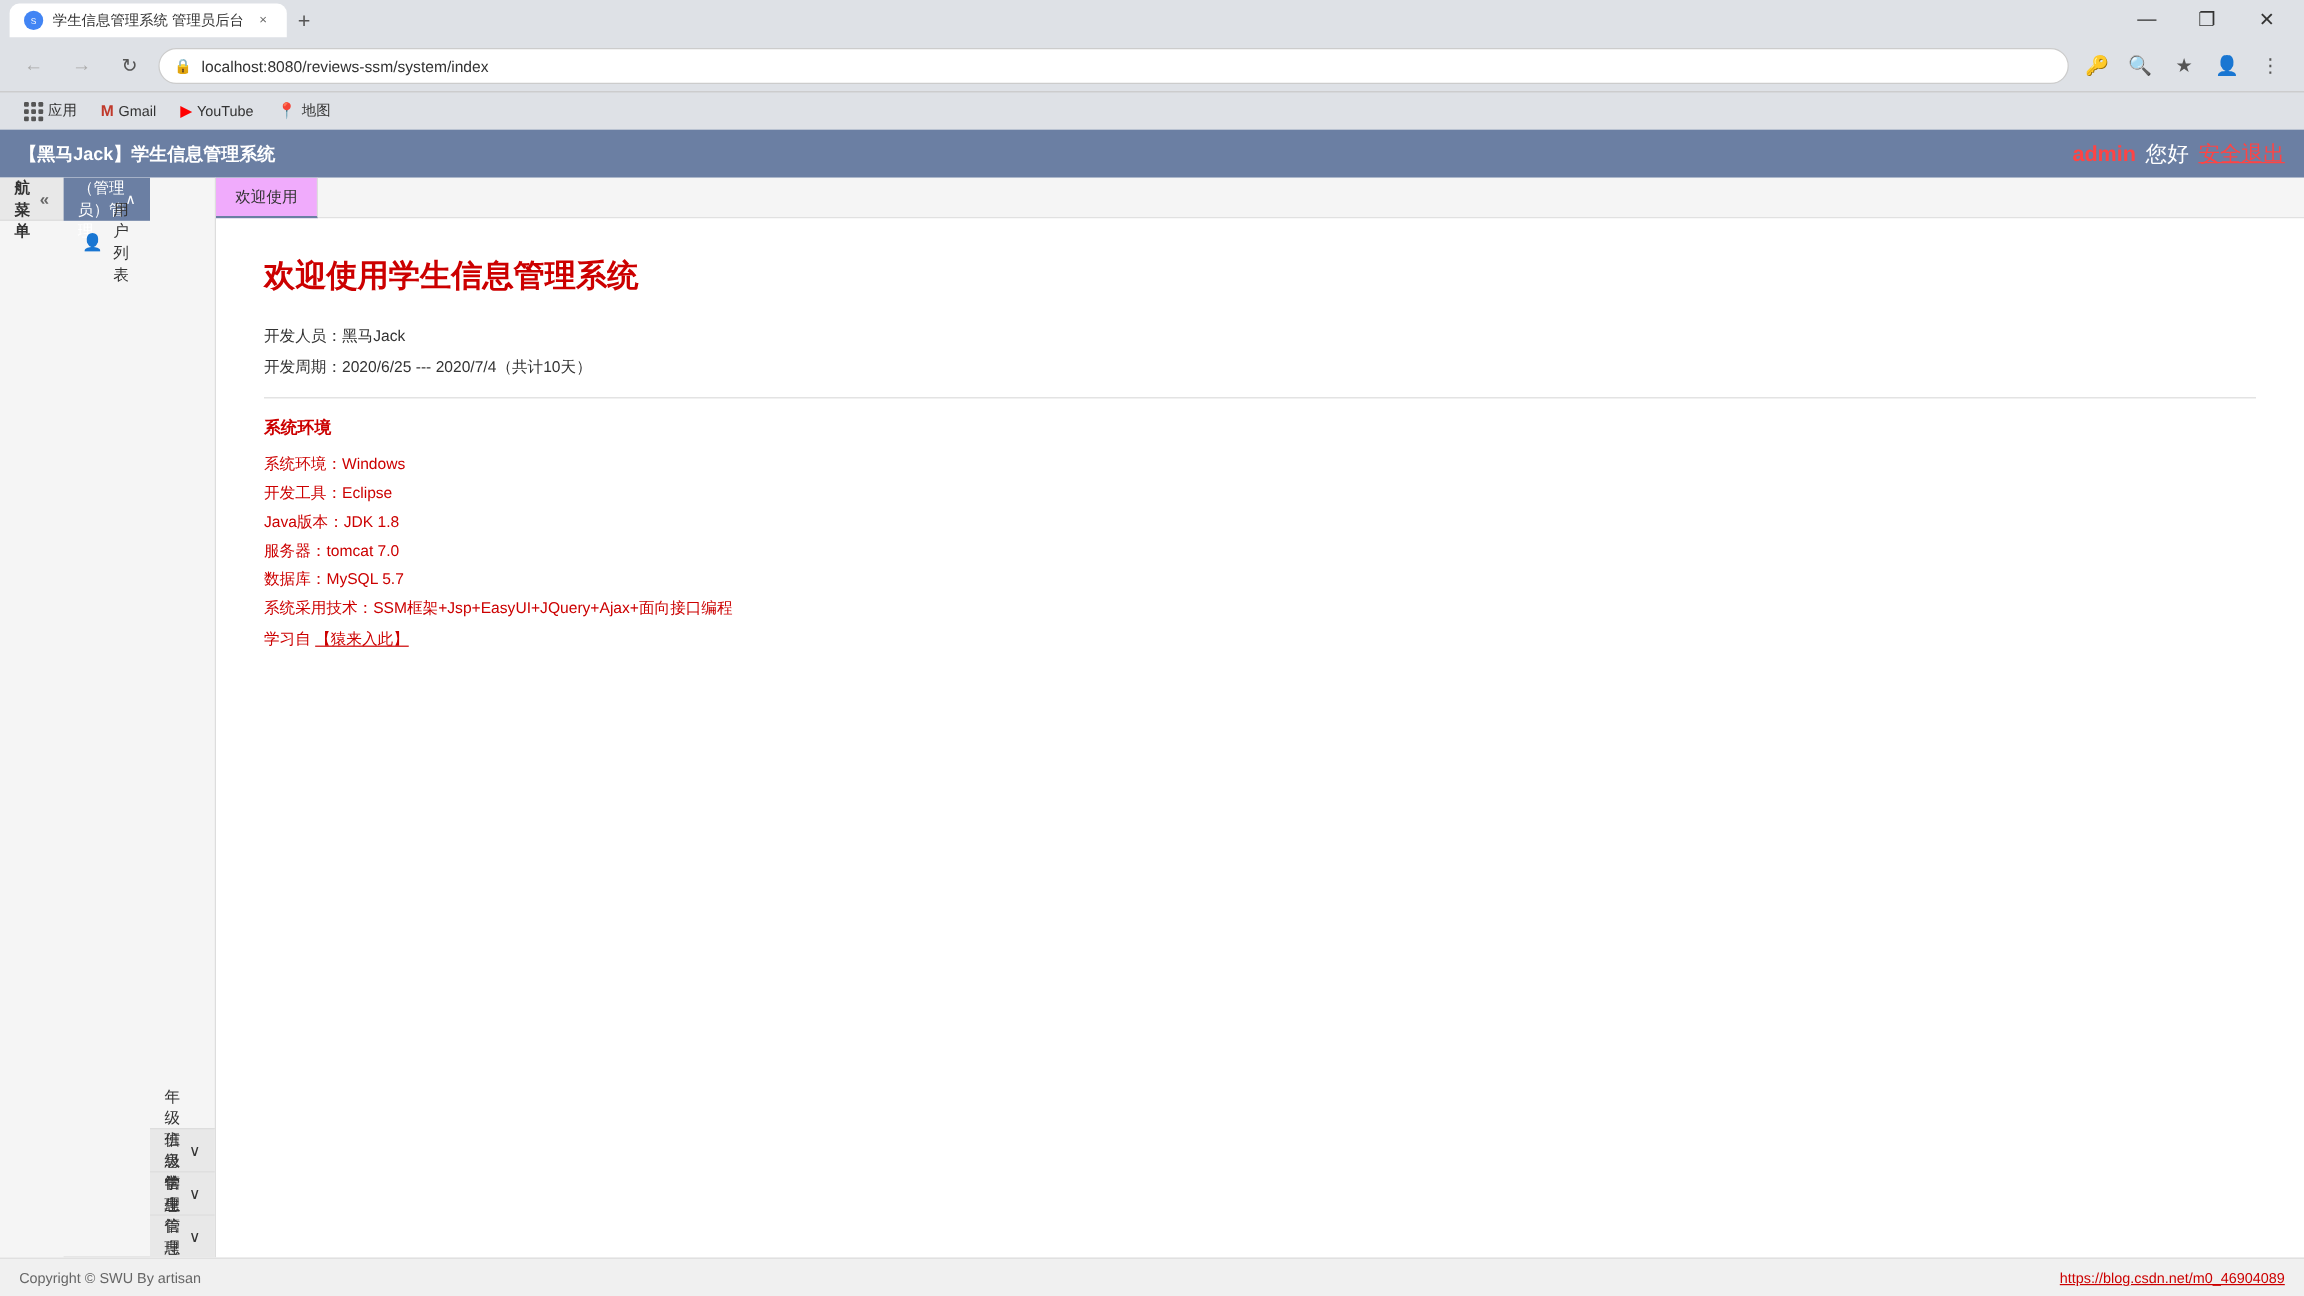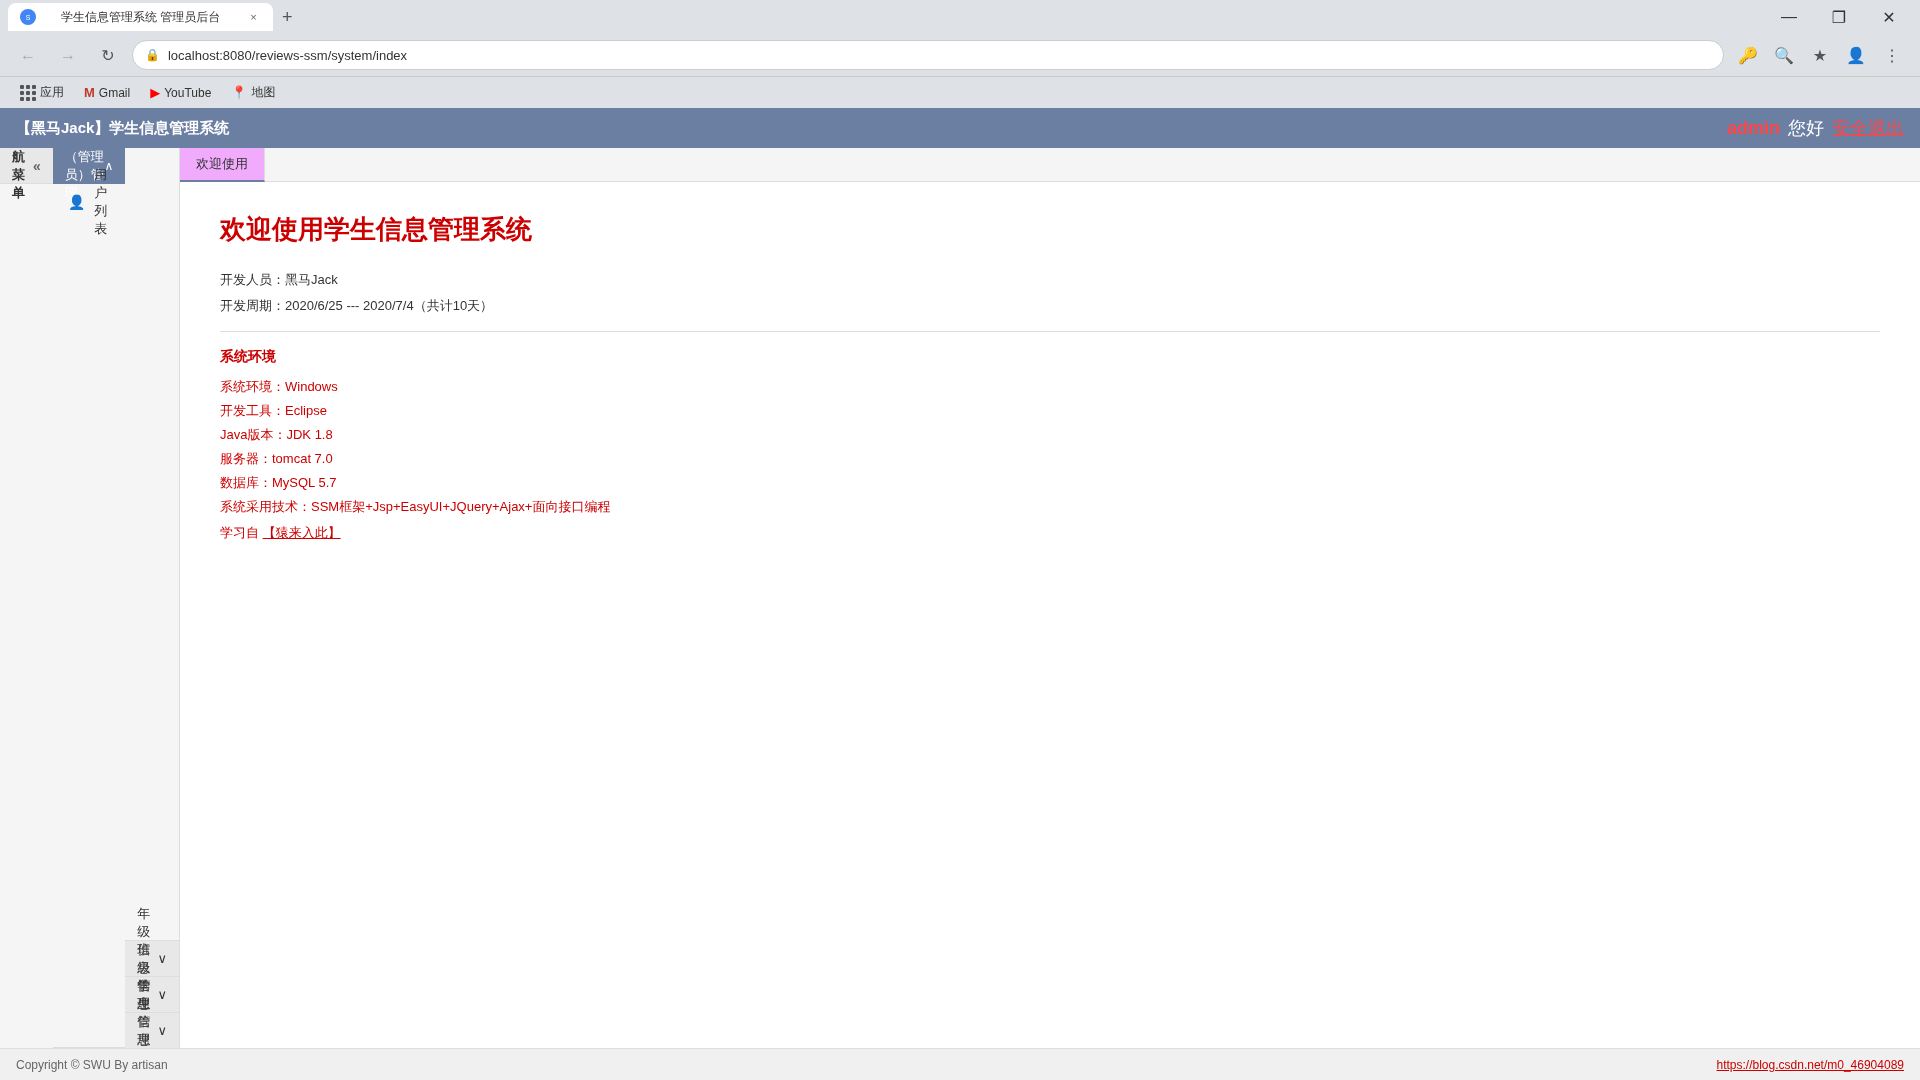--- a/index.html
+++ b/index.html
@@ -1,21 +1,21 @@
 <!DOCTYPE html>
 <html><head>
   <meta charset="utf-8">
   <style>
     * { margin: 0; padding: 0; box-sizing: border-box; }
     body { font-family: 'Microsoft YaHei', Arial, sans-serif; font-size: 13px; background: #f0f0f0; width: 1920px; height: 1080px; overflow: hidden; }
 
     
     .browser-chrome { background: #dee1e6; width: 100%; }
     .title-bar { display: flex; align-items: center; height: 34px; padding: 0 8px; background: #dee1e6; }
-    .tab { display: flex; align-items: center; background: white; border-radius: 8px 8px 0 0; padding: 0 12px; height: 28px; font-size: 12px; color: #333; gap: 25px; min-width: 200px; position: relative; }
+    .tab { display: flex; align-items: center; background: white; border-radius: 8px 8px 0 0; padding: 0 12px; height: 28px; font-size: 12px; color: #333; gap: 8px; min-width: 200px; position: relative; }
     .tab-favicon { width: 16px; height: 16px; border-radius: 50%; background: #4285f4; display: flex; align-items: center; justify-content: center; }
     .tab-favicon svg { width: 10px; height: 10px; }
     .tab-close { margin-left: auto; width: 16px; height: 16px; border-radius: 50%; display: flex; align-items: center; justify-content: center; cursor: pointer; font-size: 11px; color: #666; }
     .new-tab { width: 28px; height: 28px; display: flex; align-items: center; justify-content: center; cursor: pointer; font-size: 18px; color: #555; border-radius: 50%; }
     .window-controls { margin-left: auto; display: flex; gap: 4px; }
     .win-btn { width: 46px; height: 34px; display: flex; align-items: center; justify-content: center; cursor: pointer; font-size: 16px; color: #333; }
 
     
     .address-bar { display: flex; align-items: center; height: 42px; padding: 4px 12px; gap: 8px; background: #dee1e6; }
     .nav-btn { width: 32px; height: 32px; border-radius: 50%; display: flex; align-items: center; justify-content: center; cursor: pointer; color: #555; font-size: 16px; }

